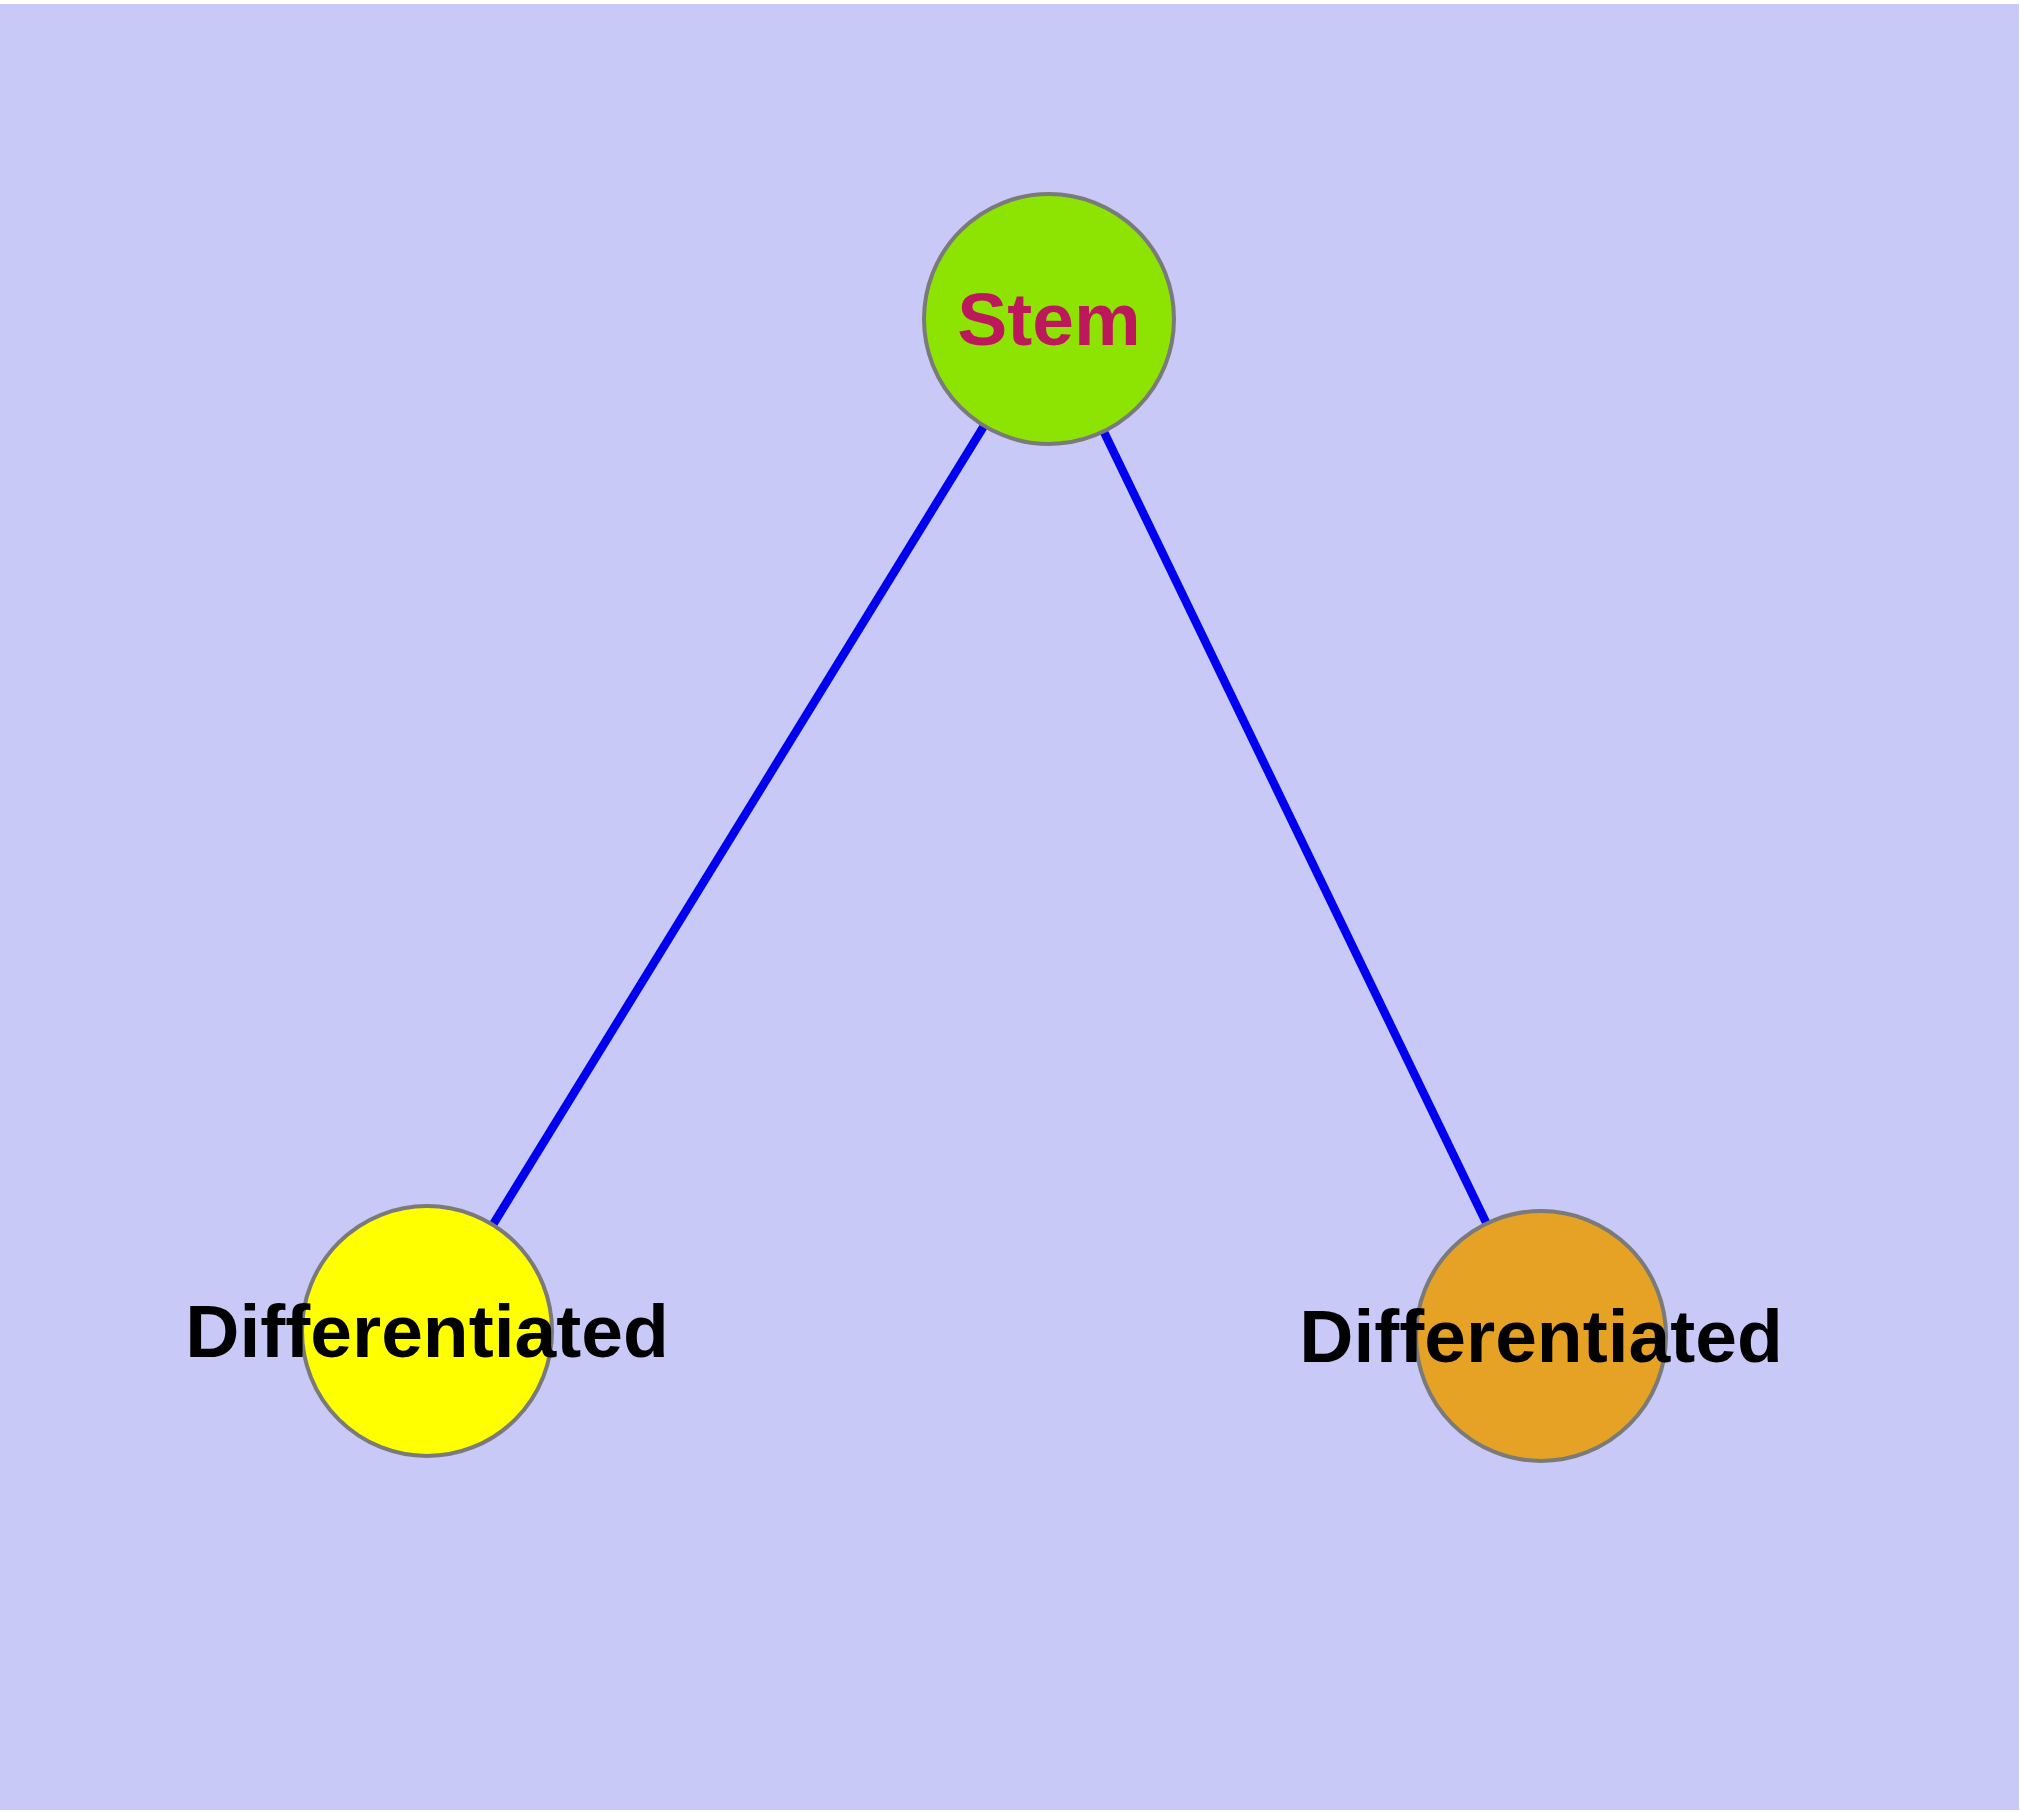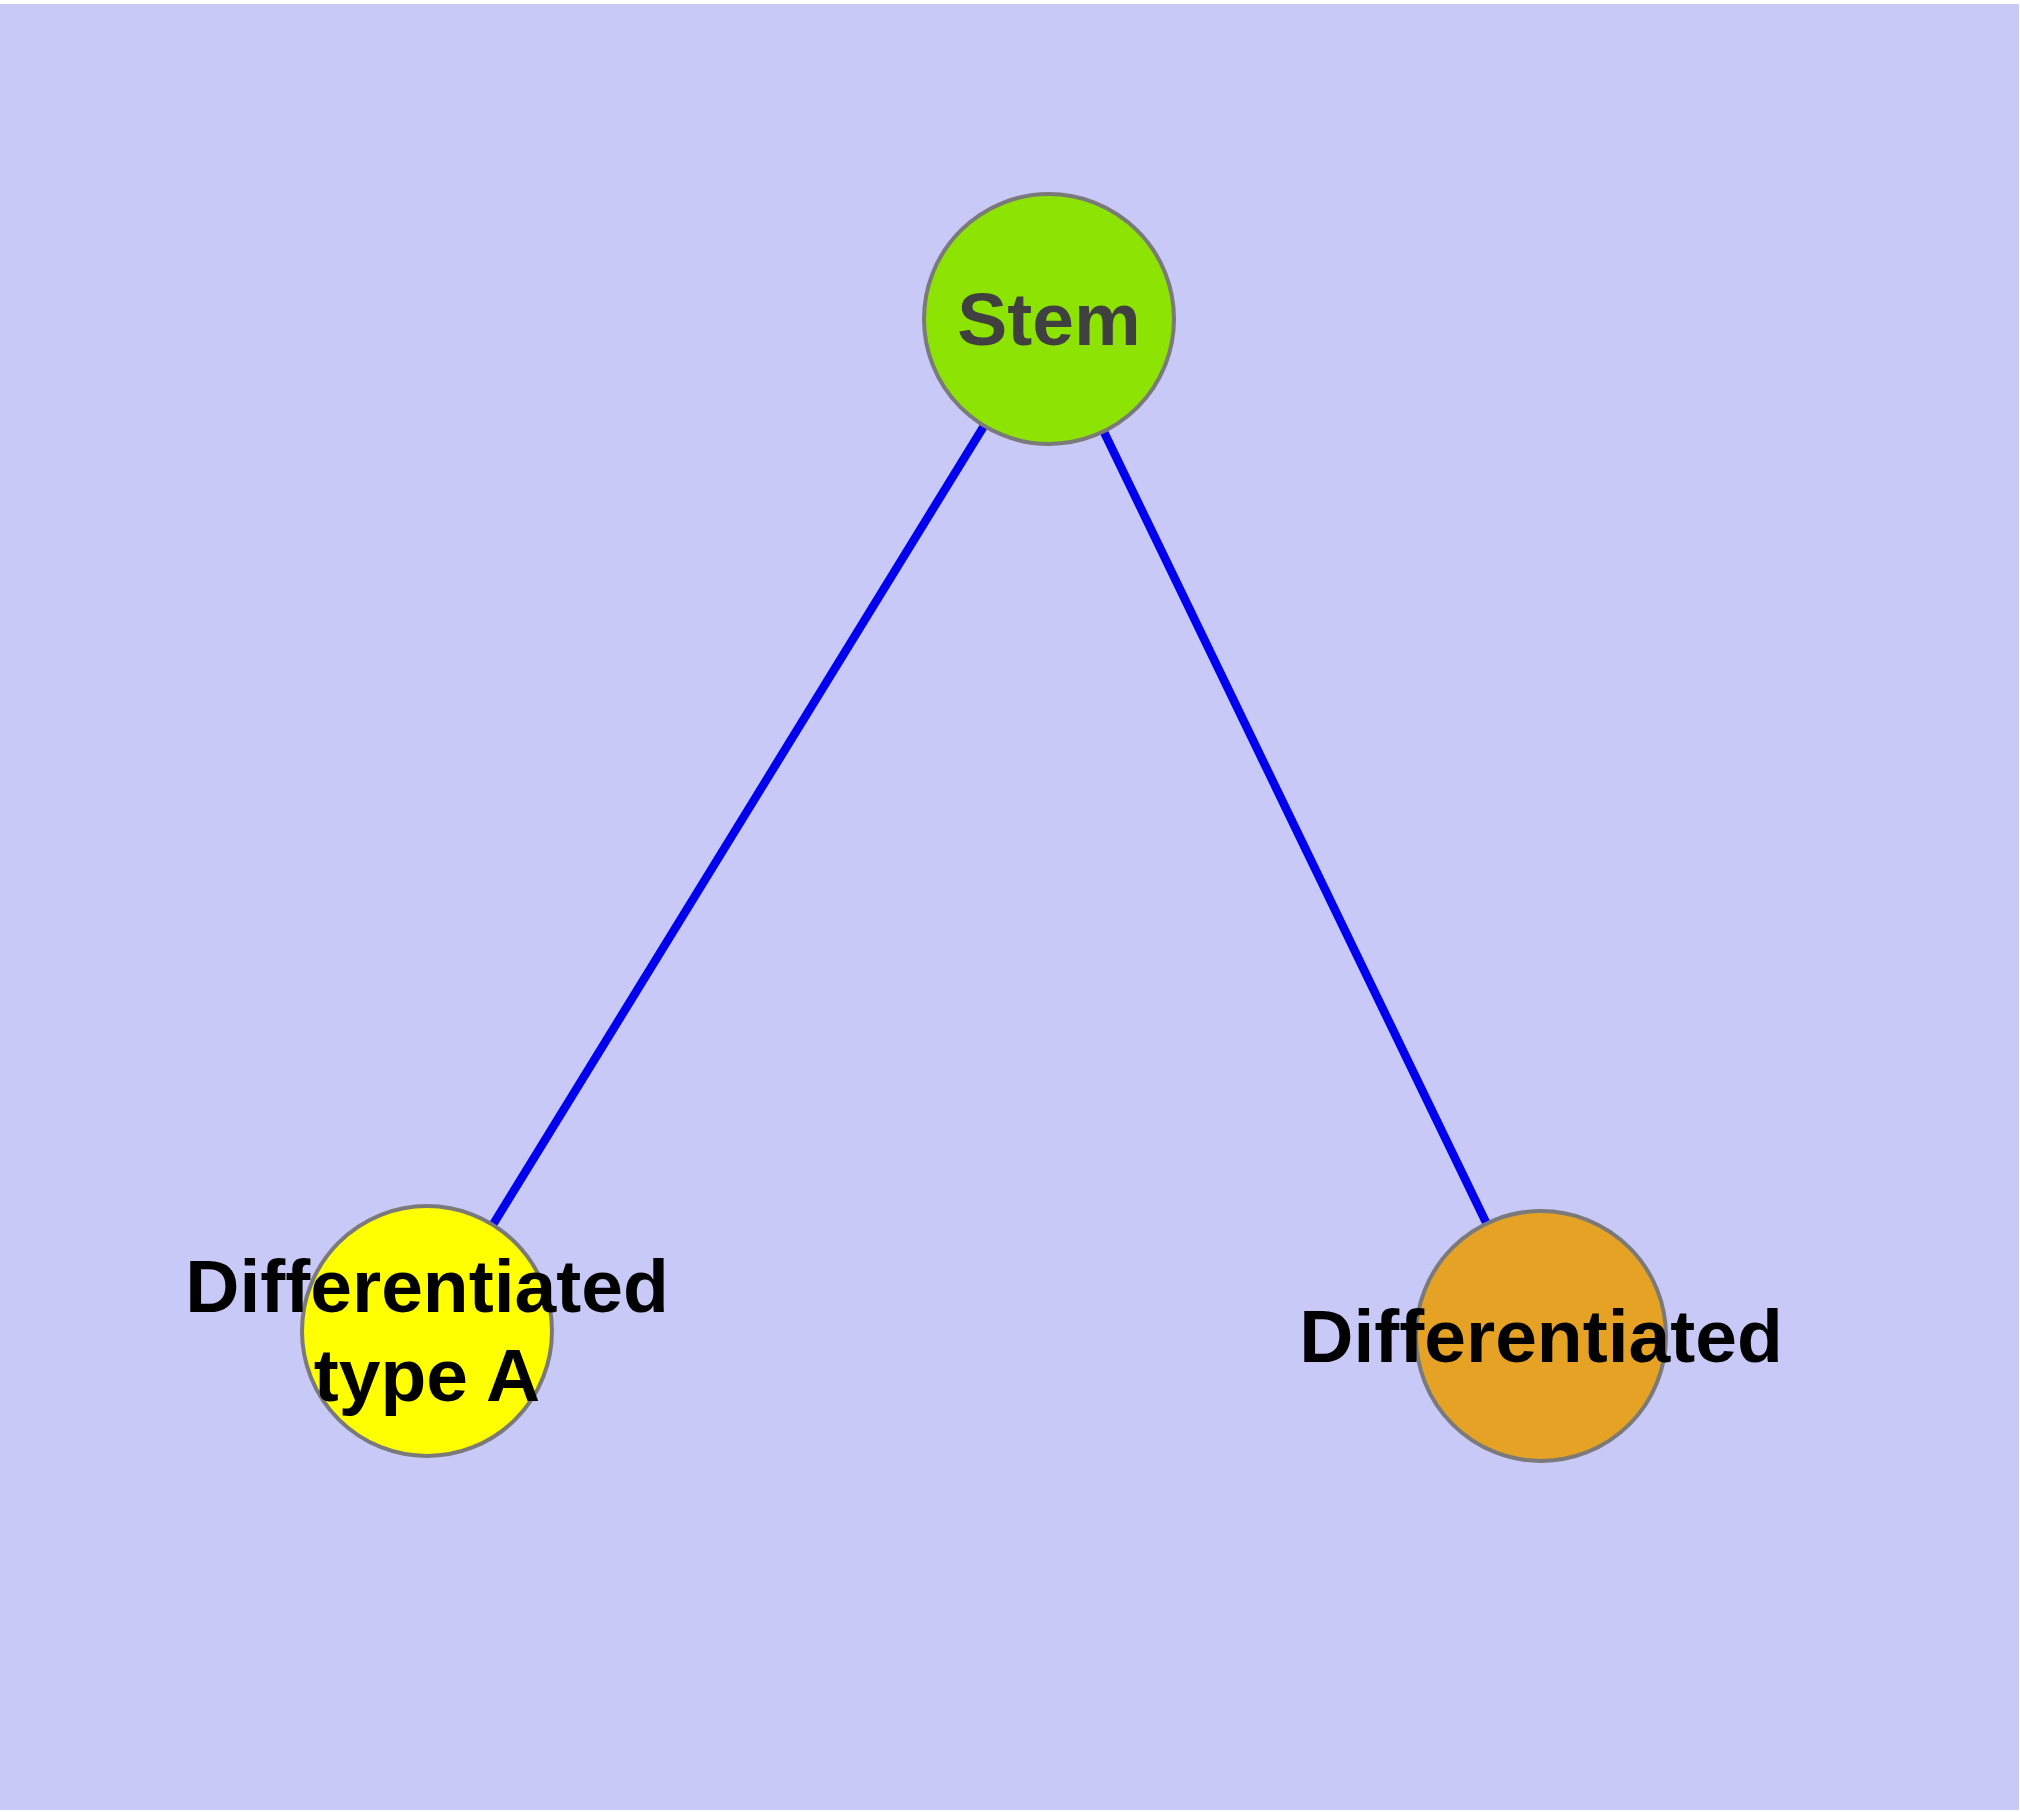--- a/index.html
+++ b/index.html
@@ -48,30 +48,29 @@
 <div id="page" style="background: rgb(255, 255, 255);">
   <div id="canvas-panel" style="background: rgb(201, 201, 248);">
 
     <svg id="edge-layer" viewBox="0 0 2381 2131" width="2018" height="1806">
       <line stroke-linecap="butt" x1="1238" y1="372" x2="504" y2="1566" stroke="#0000EE" stroke-width="10"></line>
       <line stroke-linecap="butt" x1="1238" y1="372" x2="1818" y2="1572" stroke="#0000EE" stroke-width="10"></line>
     </svg>
 
     <div class="node" style="left: 1049px; top: 315px;">
       <div class="circle" style="height: 254px; width: 254px; background: rgb(141, 228, 2); border-color: rgb(122, 122, 122);"></div>
-      <div class="label" style="color: #404040;">
+      <div class="label" style="color: #be185d;">
         <div>Stem</div>
       </div>
     </div>
 
     <div class="node" style="left: 427px; top: 1327px;">
       <div class="circle" style="height: 254px; width: 254px; background: rgb(255, 255, 0); border-color: rgb(122, 122, 122);"></div>
       <div class="label" style="color: rgb(0, 0, 0);">
         <div>Differentiated</div>
-        <div>type A</div>
       </div>
     </div>
 
     <div class="node" style="left: 1541px; top: 1332px;">
       <div class="circle" style="height: 254px; width: 254px; background: rgb(230, 162, 36); border-color: rgb(122, 122, 122);"></div>
       <div class="label" style="color: rgb(0, 0, 0);">
         <div>Differentiated</div>
       </div>
     </div>
 

